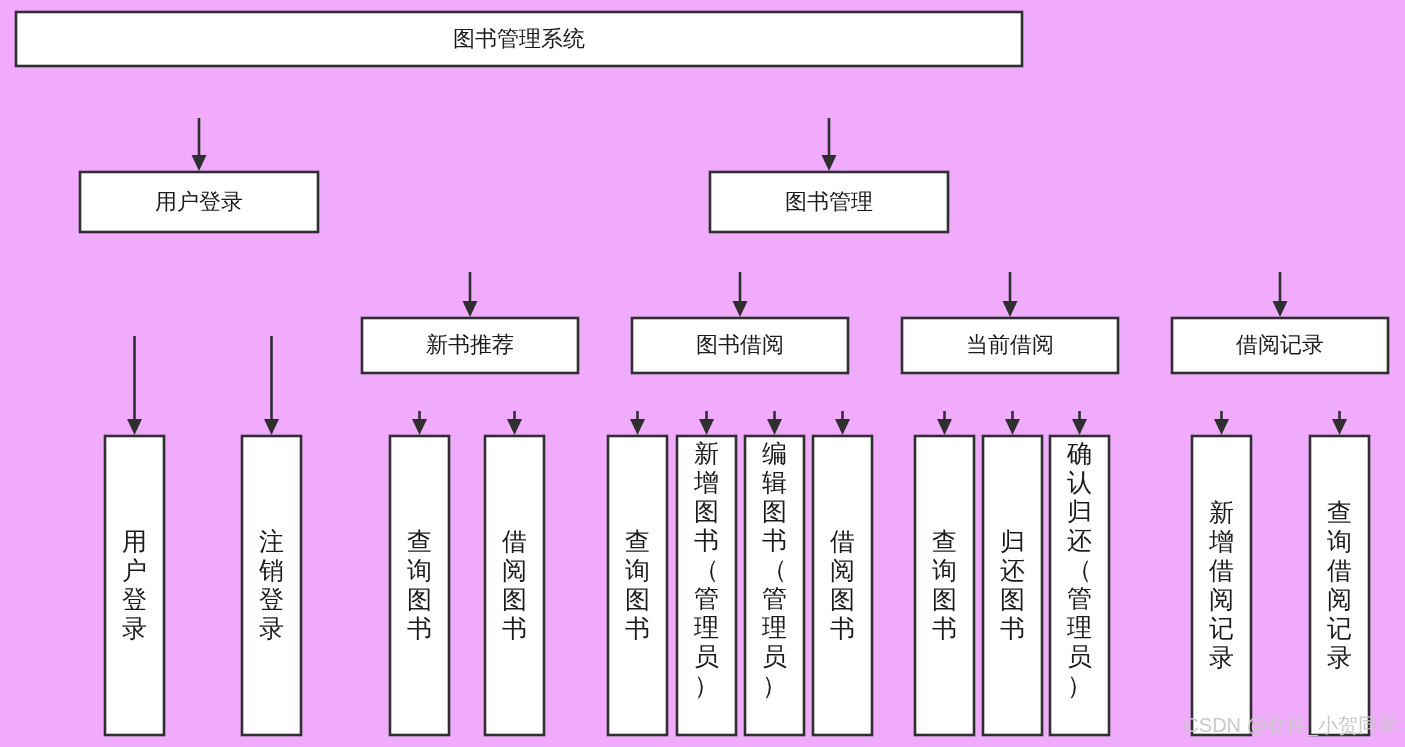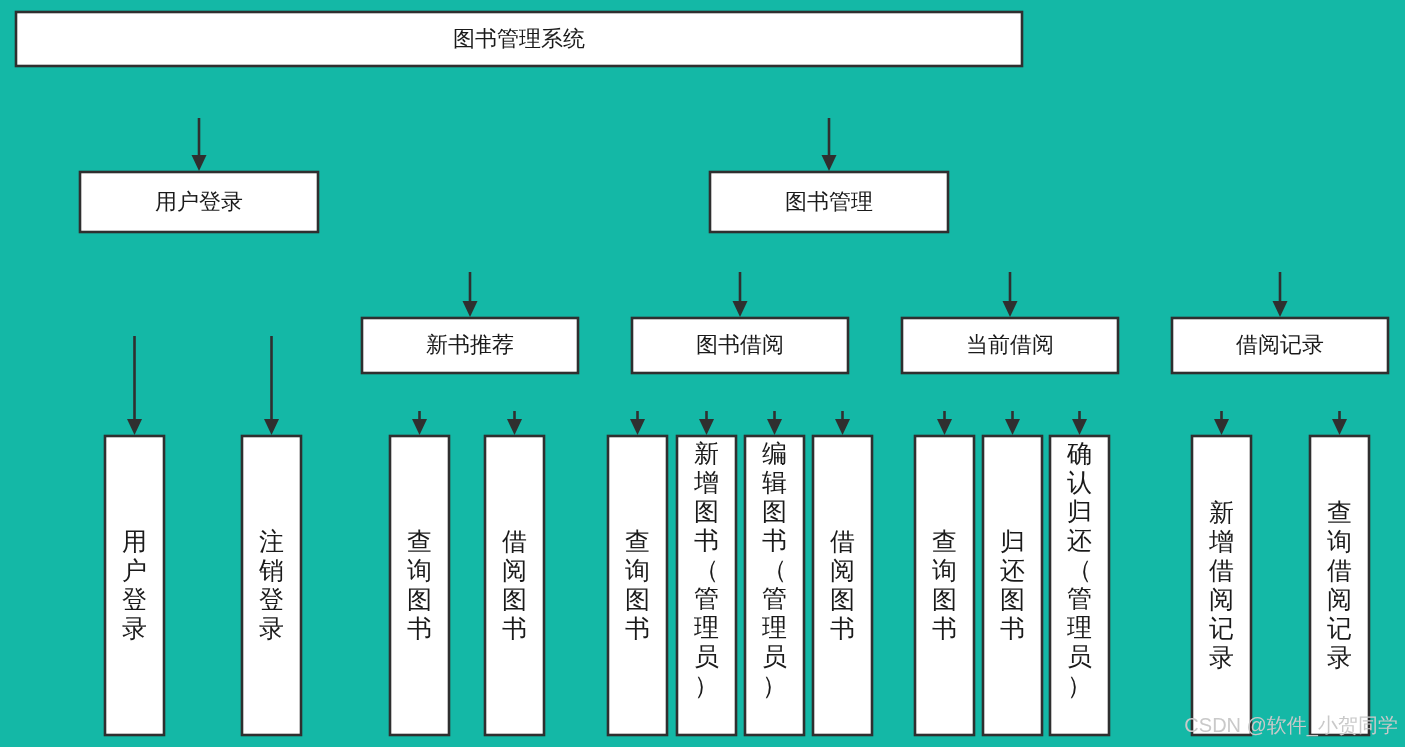--- a/index.html
+++ b/index.html
@@ -8,21 +8,21 @@
     padding: 0;
     background: #ffffff;
   }
   body {
     font-family: "Liberation Sans", "DejaVu Sans", sans-serif;
   }
   #diagram-root {
     position: relative;
     width: 1405px;
     height: 747px;
-    background: #14b8a6;
+    background: #f0abfc;
     overflow: hidden;
   }
   svg#flow-svg {
     position: absolute;
     left: 0;
     top: 0;
     width: 1405px;
     height: 747px;
     display: block;
   }

